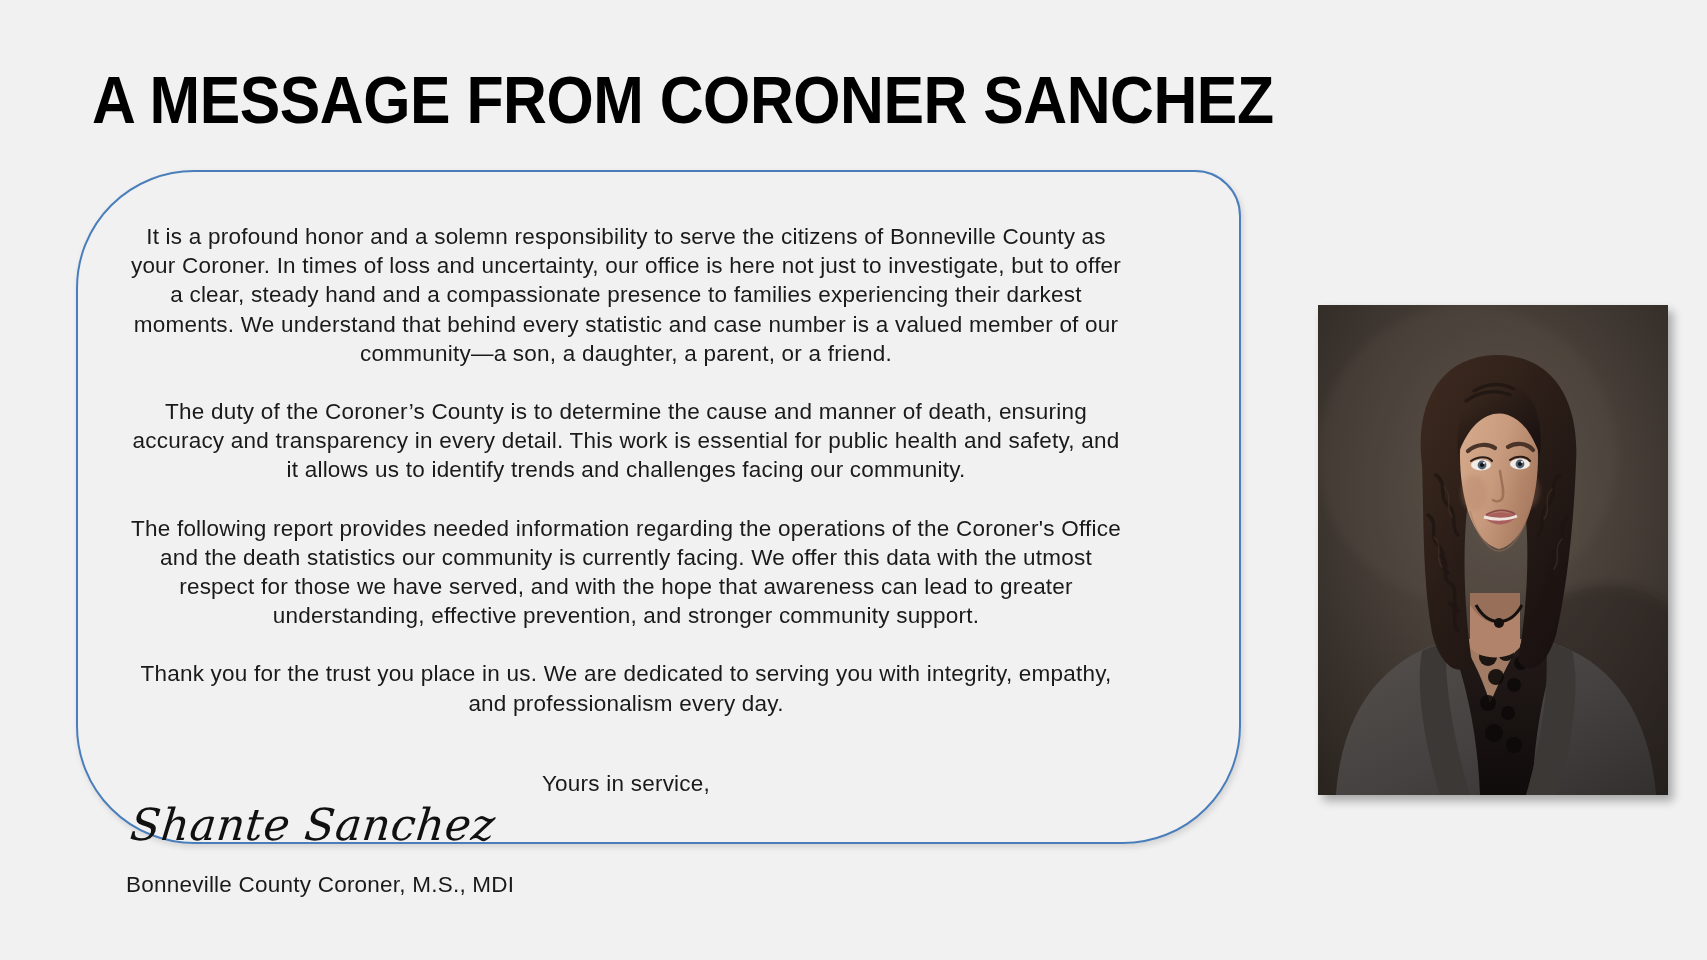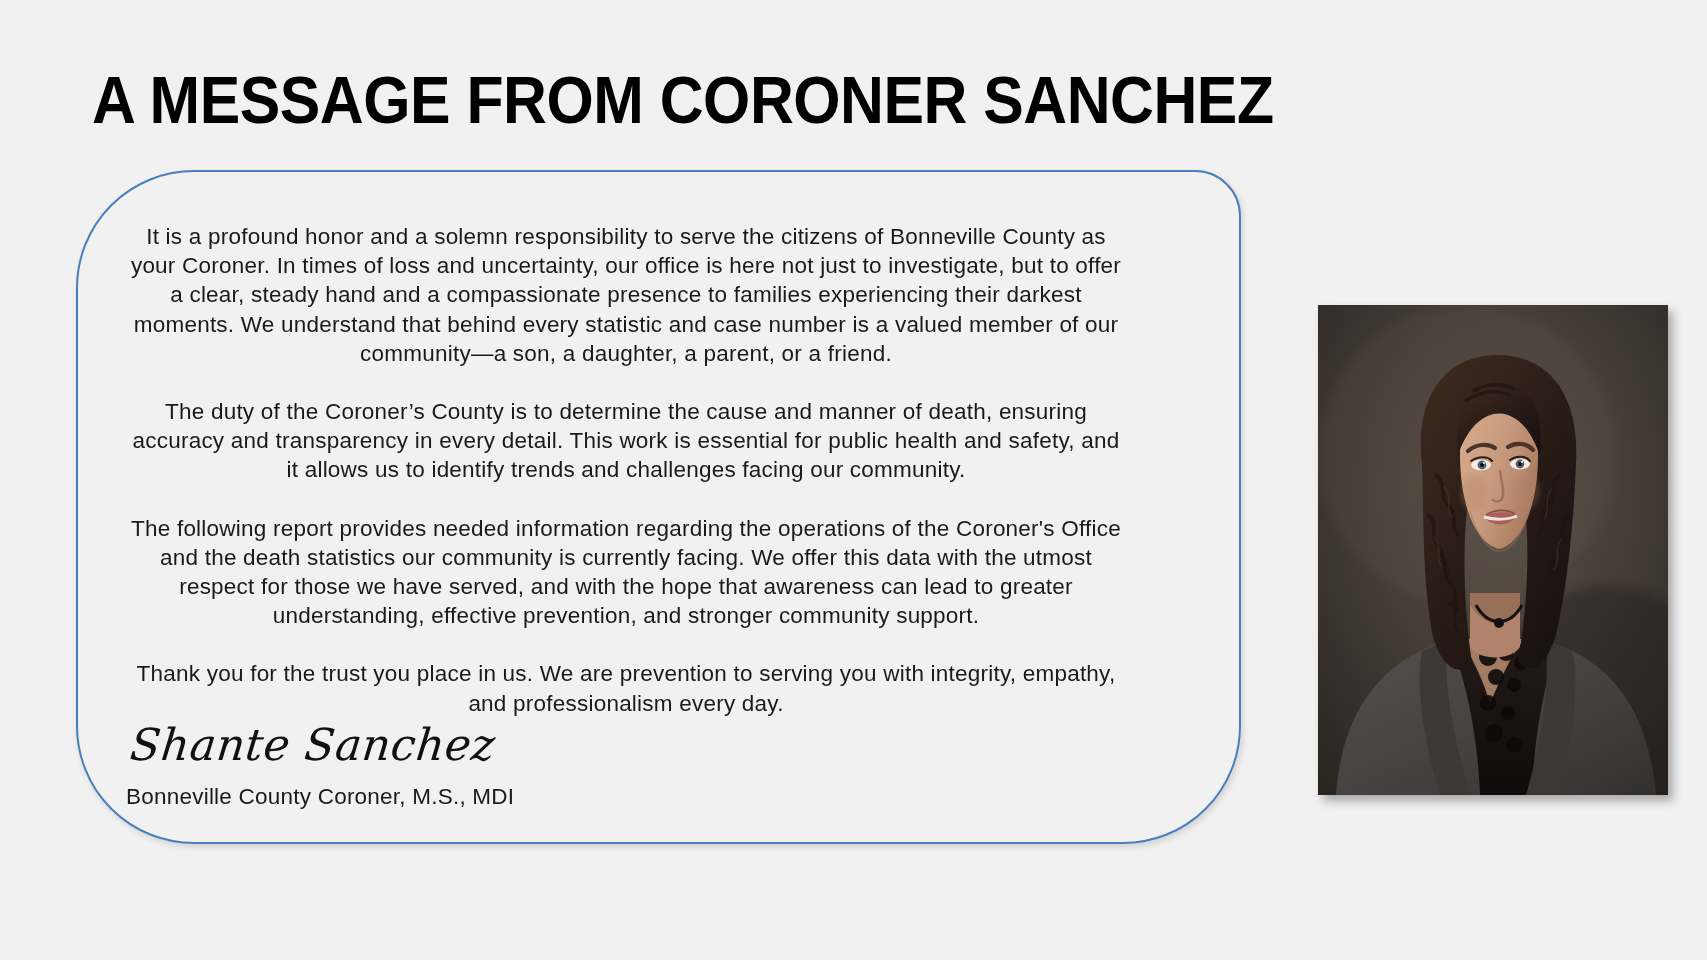--- a/index.html
+++ b/index.html
@@ -86,21 +86,21 @@
     line-height: 50px;
     color: #111111;
     letter-spacing: 0.5px;
     margin: 2px 0 0 2px;
     transform: skewX(-6deg);
     transform-origin: left bottom;
     display: inline-block;
   }
 
   .sig-title {
-    margin-top: 12px;
+    margin-top: 20px;
     font-size: 22.5px;
     line-height: 29.2px;
     color: #1a1a1a;
   }
 
   
   .portrait-frame {
     position: absolute;
     left: 1318px;
     top: 305px;
@@ -119,22 +119,23 @@
 <div class="slide">
 
   <h1 class="slide-title">A MESSAGE FROM CORONER SANCHEZ</h1>
 
   <div class="letter-card"></div>
 
   <div class="letter-body">
     <p>It is a profound honor and a solemn responsibility to serve the citizens of Bonneville County as your Coroner. In times of loss and uncertainty, our office is here not just to investigate, but to offer a clear, steady hand and a compassionate presence to families experiencing their darkest moments. We understand that behind every statistic and case number is a valued member of our community—a son, a daughter, a parent, or a friend.</p>
     <p>The duty of the Coroner’s County is to determine the cause and manner of death, ensuring accuracy and transparency in every detail. This work is essential for public health and safety, and it allows us to identify trends and challenges facing our community.</p>
     <p>The following report provides needed information regarding the operations of the Coroner's Office and the death statistics our community is currently facing. We offer this data with the utmost respect for those we have served, and with the hope that awareness can lead to greater understanding, effective prevention, and stronger community support.</p>
-    <p>Thank you for the trust you place in us. We are prevention to serving you with integrity, empathy, and professionalism every day.</p>
-
+    <p>Thank you for the trust you place in us. We are dedicated to serving you with integrity, empathy, and professionalism every day.</p>
+
+    <p class="closing-line">Yours in service,</p>
 
     <div>
       <span class="signature">Shante Sanchez</span>
     </div>
 
     <div class="sig-title">Bonneville County Coroner, M.S., MDI</div>
   </div>
 
   <div class="portrait-frame">
     <svg class="portrait-svg" viewBox="0 0 350 490" preserveAspectRatio="xMidYMid slice">

